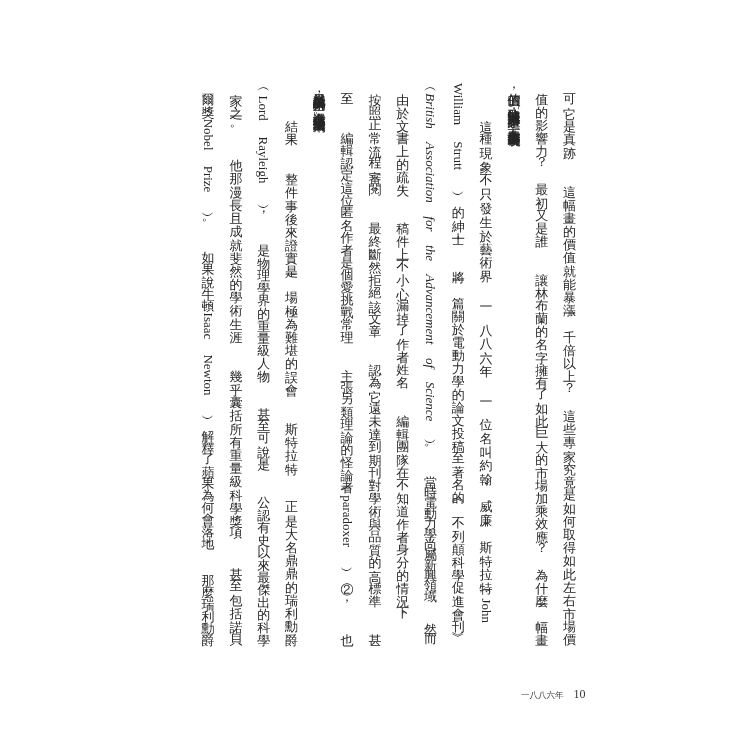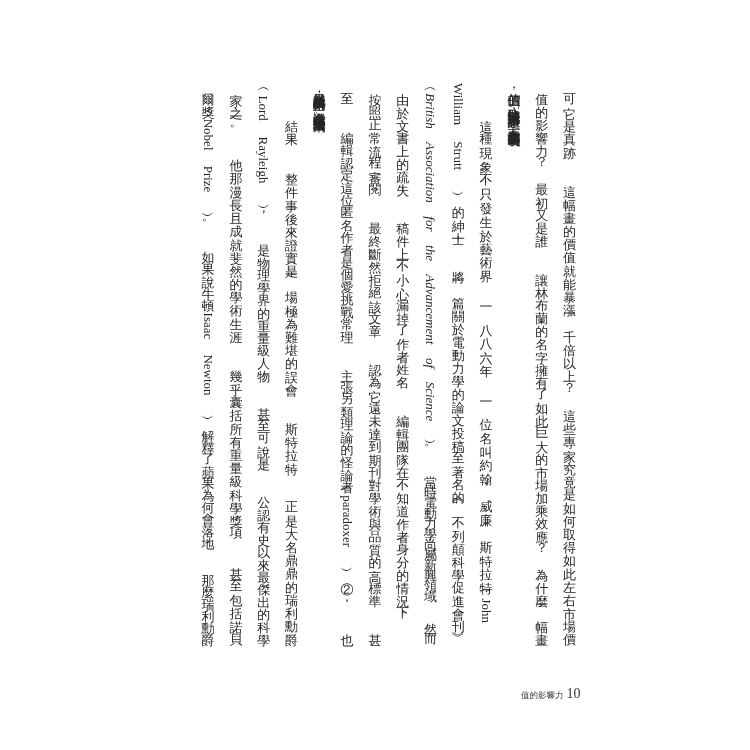--- a/index.html
+++ b/index.html
@@ -41,21 +41,21 @@
     .footer {
       position: absolute;
       top: 688px;
       left: 521px;
       font-family: "Liberation Serif", "DejaVu Serif", serif;
       font-size: 8.5px;
       line-height: 12px;
       color: #333333;
       white-space: nowrap;
     }
-    .footer .num { margin-left: 3px; font-size: 14px; }
+    .footer .num { margin-left: 10px; font-size: 12px; }
   </style>
 </head>
 <body>
 
 <div class="page">
 
   <div class="col c0">可它是真跡，這幅畫的價值就能暴漲一千倍以上？這些專家究竟是如何取得如此左右市場價</div>
   <div class="col c1">值的影響力？最初又是誰，讓林布蘭的名字擁有了如此巨大的市場加乘效應？為什麼一幅畫</div>
   <div class="col c2 last">的價值，往往取決於它「據稱」出自誰之手，而非畫作本身的藝術表現？</div>
   <div class="col c3 indent">這種現象不只發生於藝術界。一八八六年，一位名叫約翰・威廉・斯特拉特（John</div>
@@ -66,16 +66,16 @@
   <div class="col c6">由於文書上的疏失，稿件上不小心漏掉了作者姓名。編輯團隊在不知道作者身分的情況下，</div>
   <div class="col c7">按照正常流程審閱，最終斷然拒絕該文章，認為它遠未達到期刊對學術與品質的高標準。甚</div>
   <div class="col c8">至，編輯認定這位匿名作者是個愛挑戰常理、主張另類理論的怪論者（paradoxer）②，也</div>
   <div class="col c9 last">就是今日所說的偽科學人士，還在退稿信中直接這麼寫了出來。</div>
   <div class="col c10 indent">結果，整件事後來證實是一場極為難堪的誤會。斯特拉特，正是大名鼎鼎的瑞利勳爵</div>
   <div class="col c11">（Lord Rayleigh），是物理學界的重量級人物，甚至可說是，公認有史以來最傑出的科學</div>
   <div class="col c12">家之一。他那漫長且成就斐然的學術生涯，幾乎囊括所有重量級科學獎項，甚至包括諾貝</div>
   <div class="col c13">爾獎（Nobel Prize）。如果說牛頓（Isaac Newton）解釋了蘋果為何會落地，那麼瑞利勳爵</div>
 
   <div class="footer">
-    <span>值的影響力</span><span class="num">10</span>
+    <span>一八八六年</span><span class="num">10</span>
   </div>
 
 </div>
 
 </body></html>

